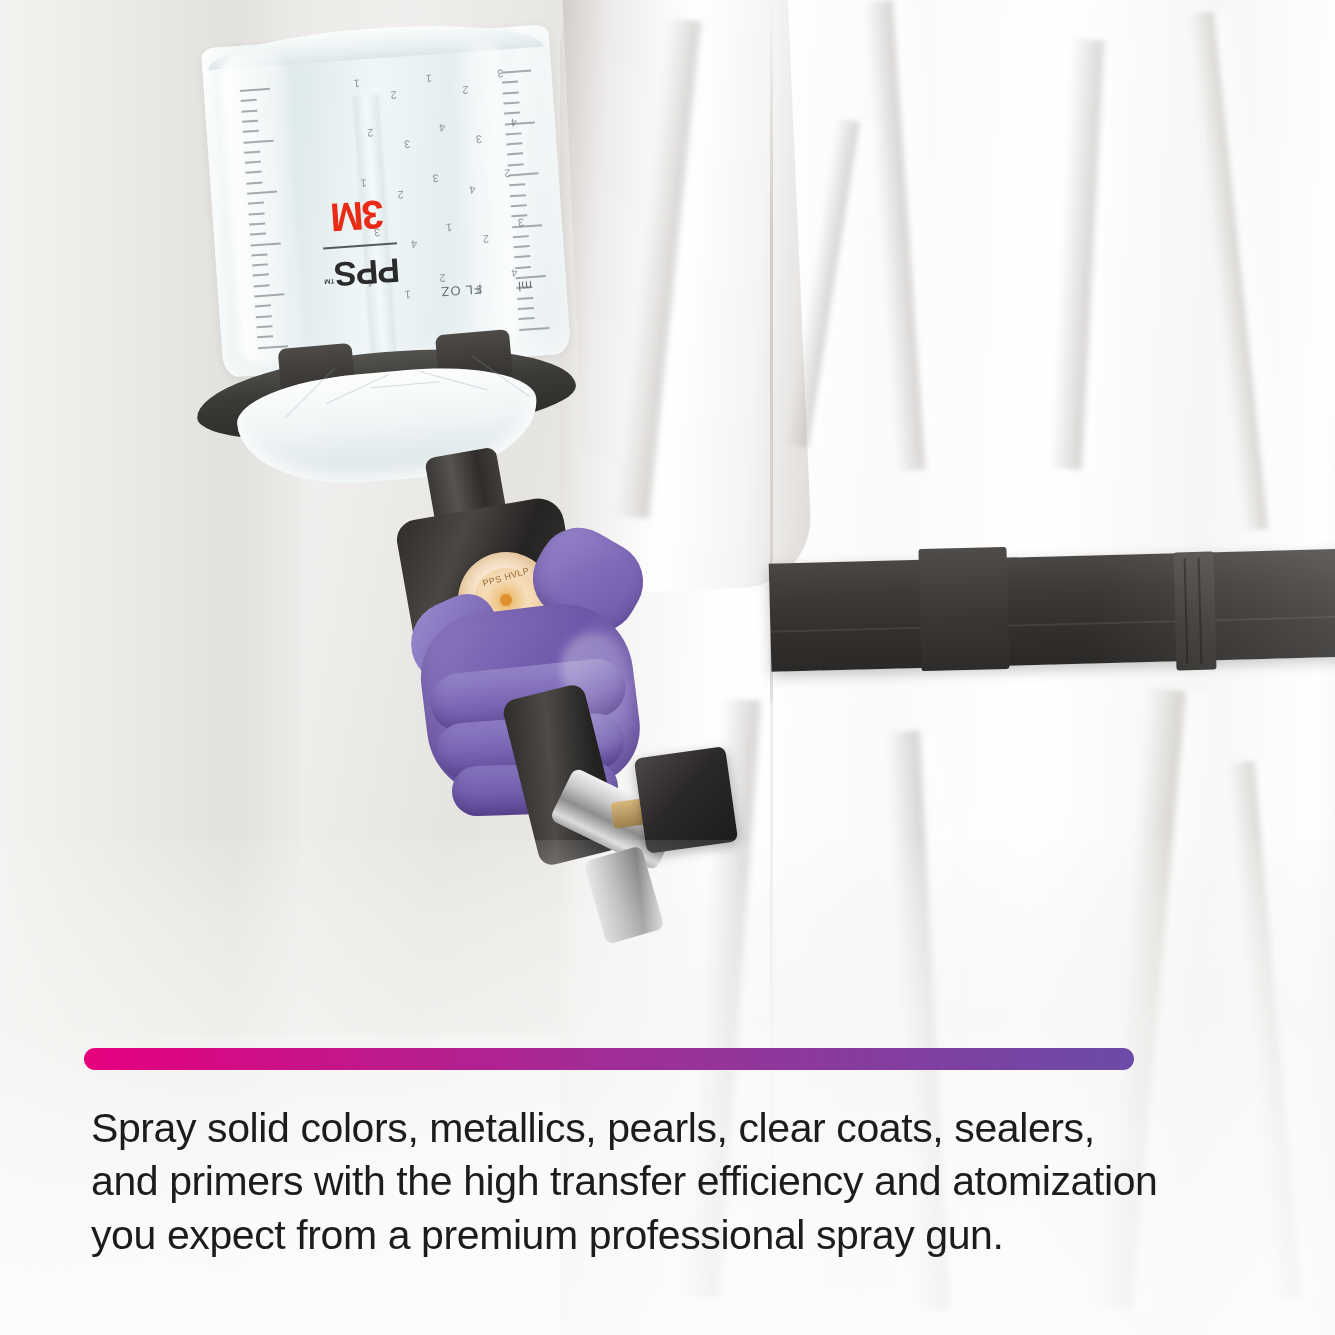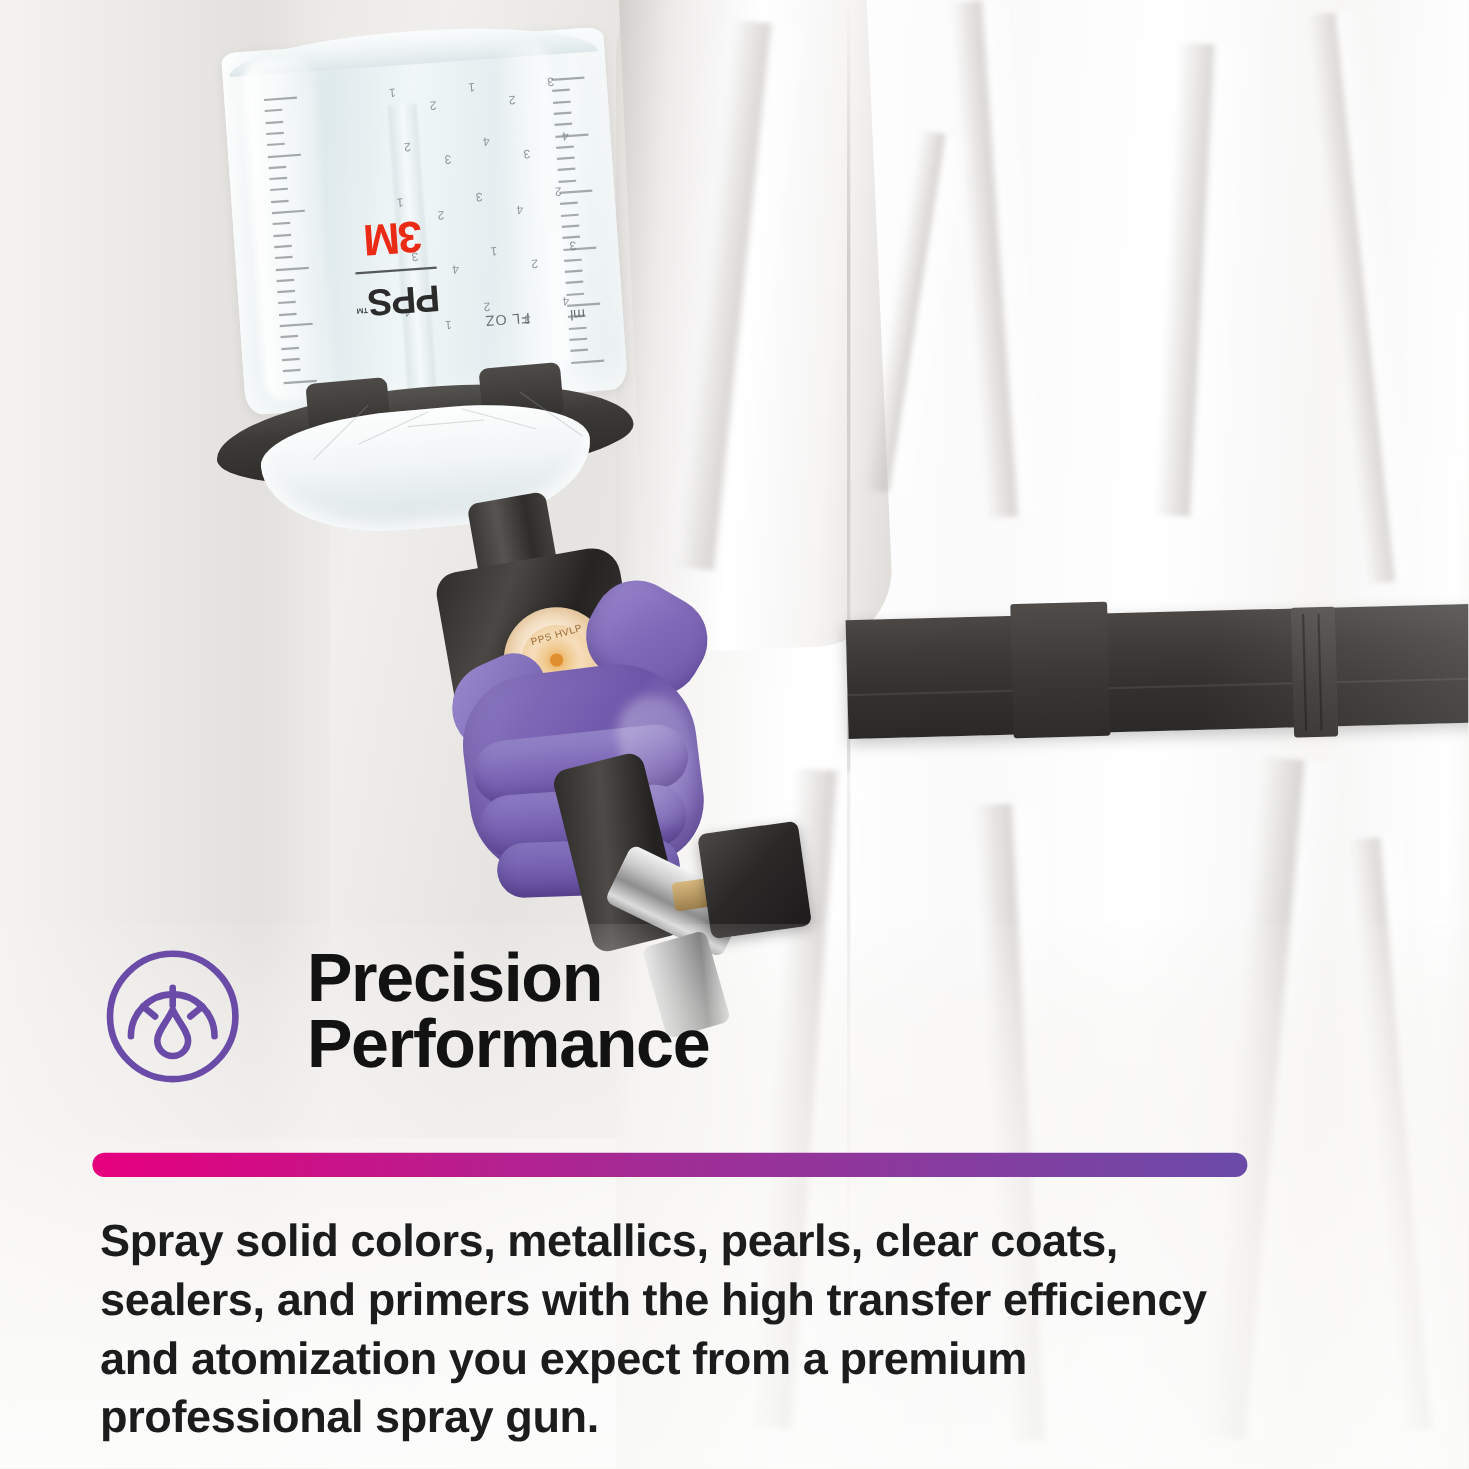--- a/index.html
+++ b/index.html
@@ -320,21 +320,21 @@
   }
 
   .rule{
     position:absolute;left:84px;top:208px;width:1050px;height:22px;
     border-radius:11px;
   }
 
   .body-copy{
     position:absolute;left:91px;top:262px;width:1078px;
     font-family:"Liberation Sans","DejaVu Sans",sans-serif;
-    font-weight:bold;
+    font-weight:normal;
     font-size:41px;
     line-height:1.30;
     letter-spacing:-.4px;
     color:#1c1c1c;
   }
 </style>
 </head>
 <body>
 
 <div id="stage">
@@ -497,33 +497,19 @@
     <div class="gauge-dial"></div>
     <div class="gun-tail"></div>
 
     <div class="floor-shadow"></div>
     <div class="photo-soft"></div>
   </div>
 
   <div class="overlay">
     <div class="overlay-scrim"></div>
 
-    <div class="head-row">
-      <span class="badge-icon">
-        <svg viewBox="0 0 128 128" width="128" height="128" aria-hidden="true">
-          <circle cx="64" cy="64" r="57" fill="none" stroke="#6B4BA8" stroke-width="6"></circle>
-          <path d="M26 82 A38 38 0 0 1 102 82" fill="none" stroke="#6B4BA8" stroke-width="6" stroke-linecap="round"></path>
-          <line x1="64" y1="38" x2="64" y2="54" stroke="#6B4BA8" stroke-width="6" stroke-linecap="round"></line>
-          <line x1="37" y1="55" x2="48" y2="64" stroke="#6B4BA8" stroke-width="6" stroke-linecap="round"></line>
-          <line x1="91" y1="55" x2="80" y2="64" stroke="#6B4BA8" stroke-width="6" stroke-linecap="round"></line>
-          <path d="M64 58 C58 70 50 78 50 86 a14 14 0 0 0 28 0 c0-8-8-16-14-28 z" fill="none" stroke="#6B4BA8" stroke-width="6" stroke-linejoin="round"></path>
-        </svg>
-      </span>
-      <div class="headline">Precision
-Performance</div>
-    </div>
 
     <div class="rule" id="gradient-rule" style="background: linear-gradient(90deg, rgb(230, 0, 126) 0%, rgb(160, 45, 150) 50%, rgb(107, 75, 168) 100%);"></div>
 
     <div class="body-copy">Spray solid colors, metallics, pearls, clear coats, sealers, and primers with the high transfer efficiency and atomization you expect from a premium professional spray gun.</div>
   </div>
 
 </div>
 
 </body></html>

